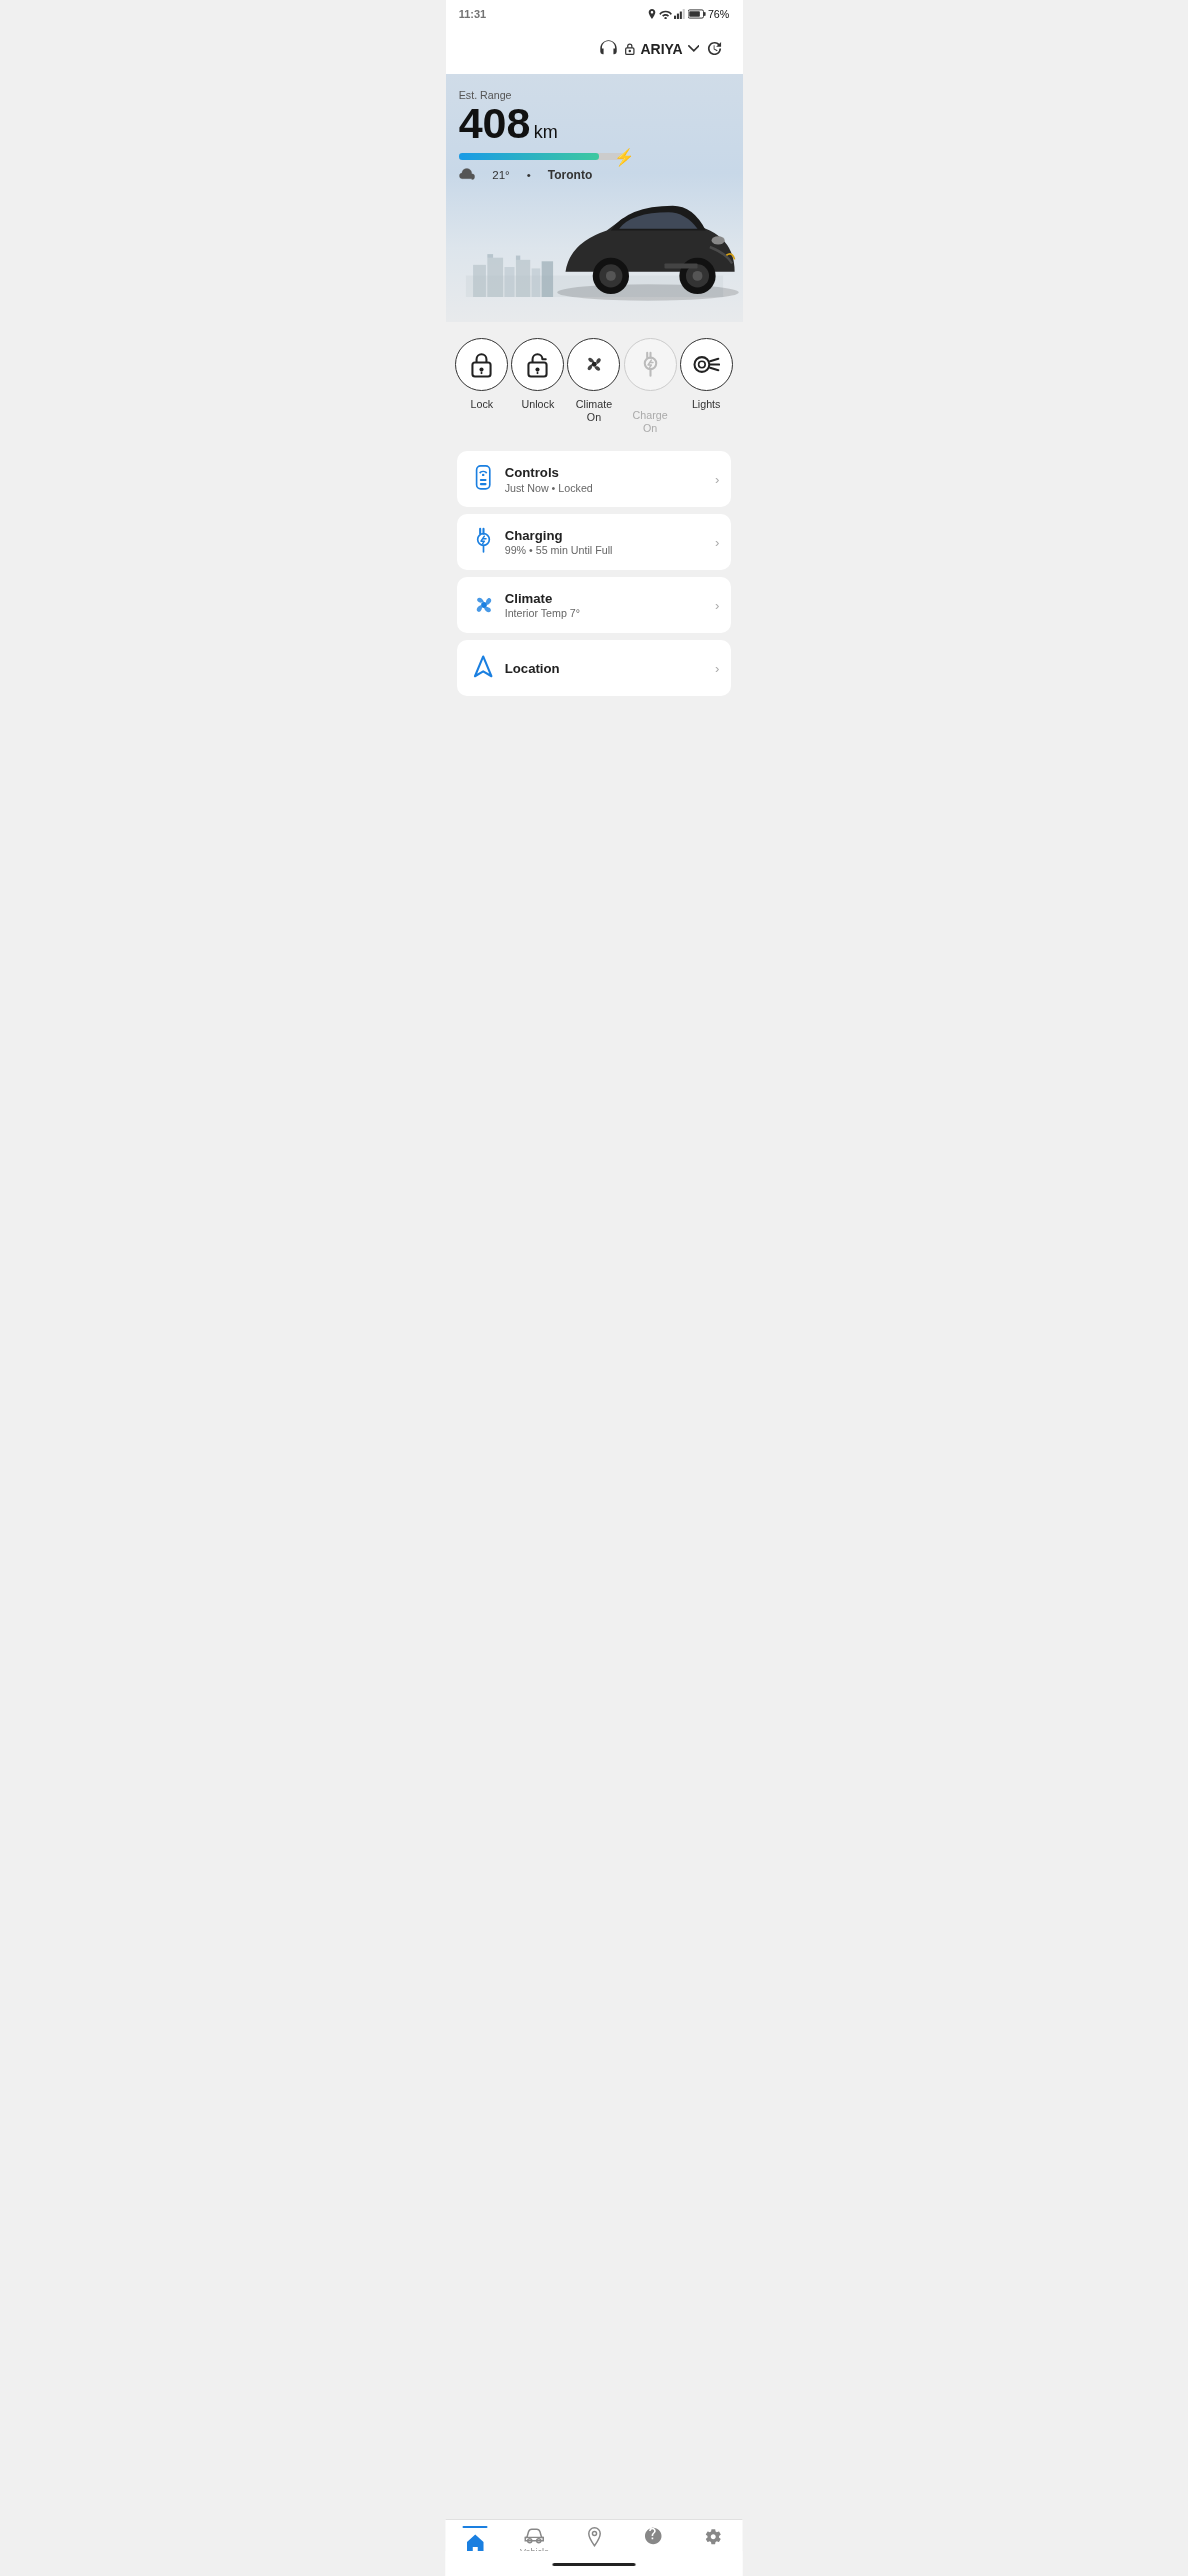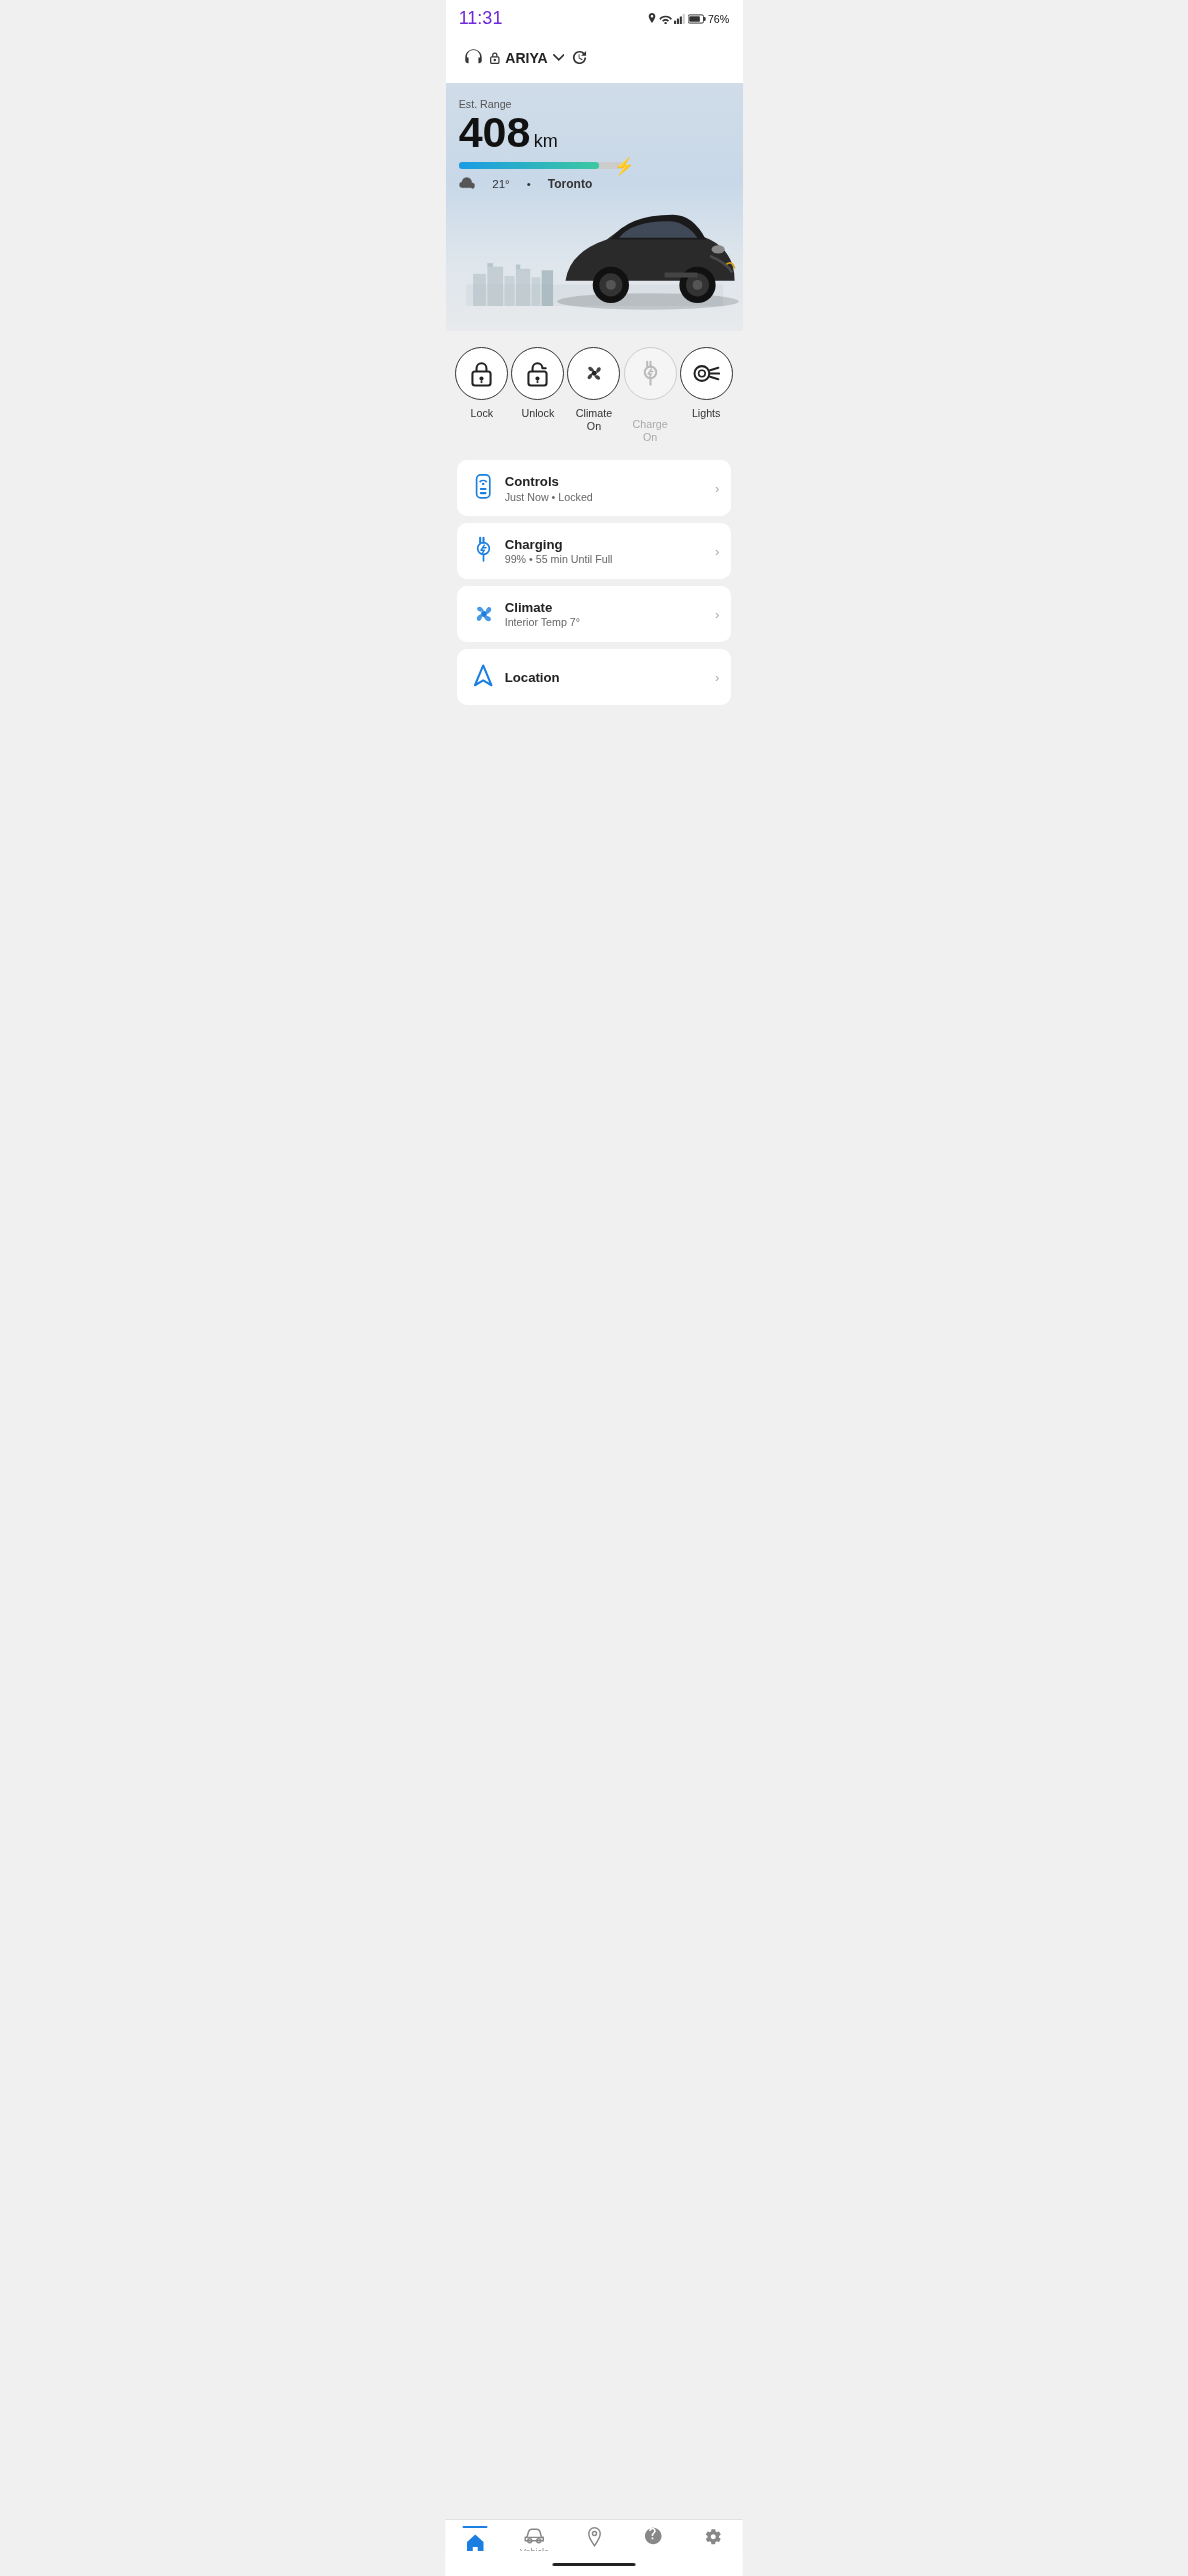--- a/index.html
+++ b/index.html
@@ -15,36 +15,36 @@
 
     
     .status-bar {
       display: flex;
       justify-content: space-between;
       align-items: center;
       padding: 8.3px 13.2px 5px;
       background: #fff;
     }
     .status-time {
-      font-size: 18px;
-      font-weight: 400;
-      color: #6d28d9;
+      font-size: 11px;
+      font-weight: 700;
+      color: #737373;
     }
     .status-icons {
       display: flex;
       align-items: center;
       gap: 2px;
       font-size: 10.7px;
       color: #111;
     }
 
     
     .header {
       display: flex;
-      justify-content: flex-start;
+      justify-content: flex-end;
       align-items: center;
       padding: 8.3px 13.2px 10px;
       background: #fff;
     }
     .header-icon {
       width: 30px;
       height: 30px;
       display: flex;
       align-items: center;
       justify-content: center;

